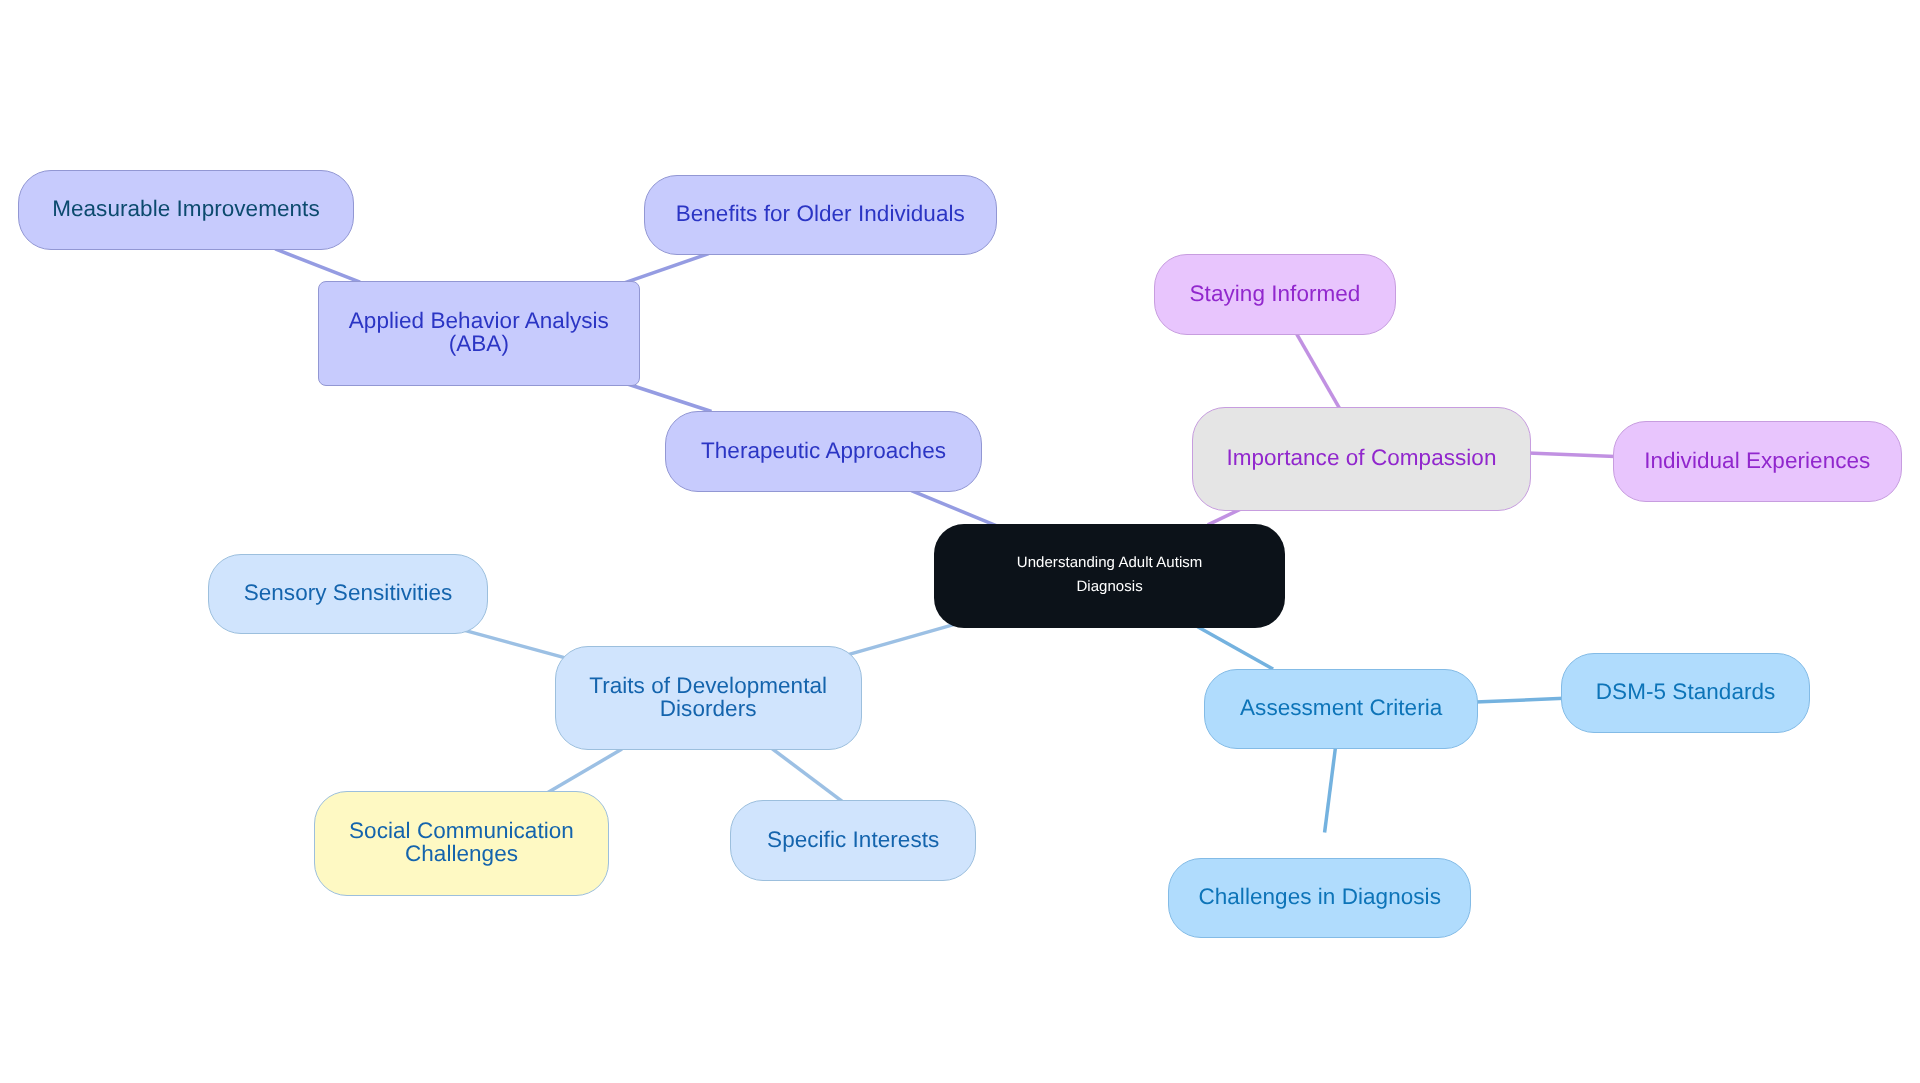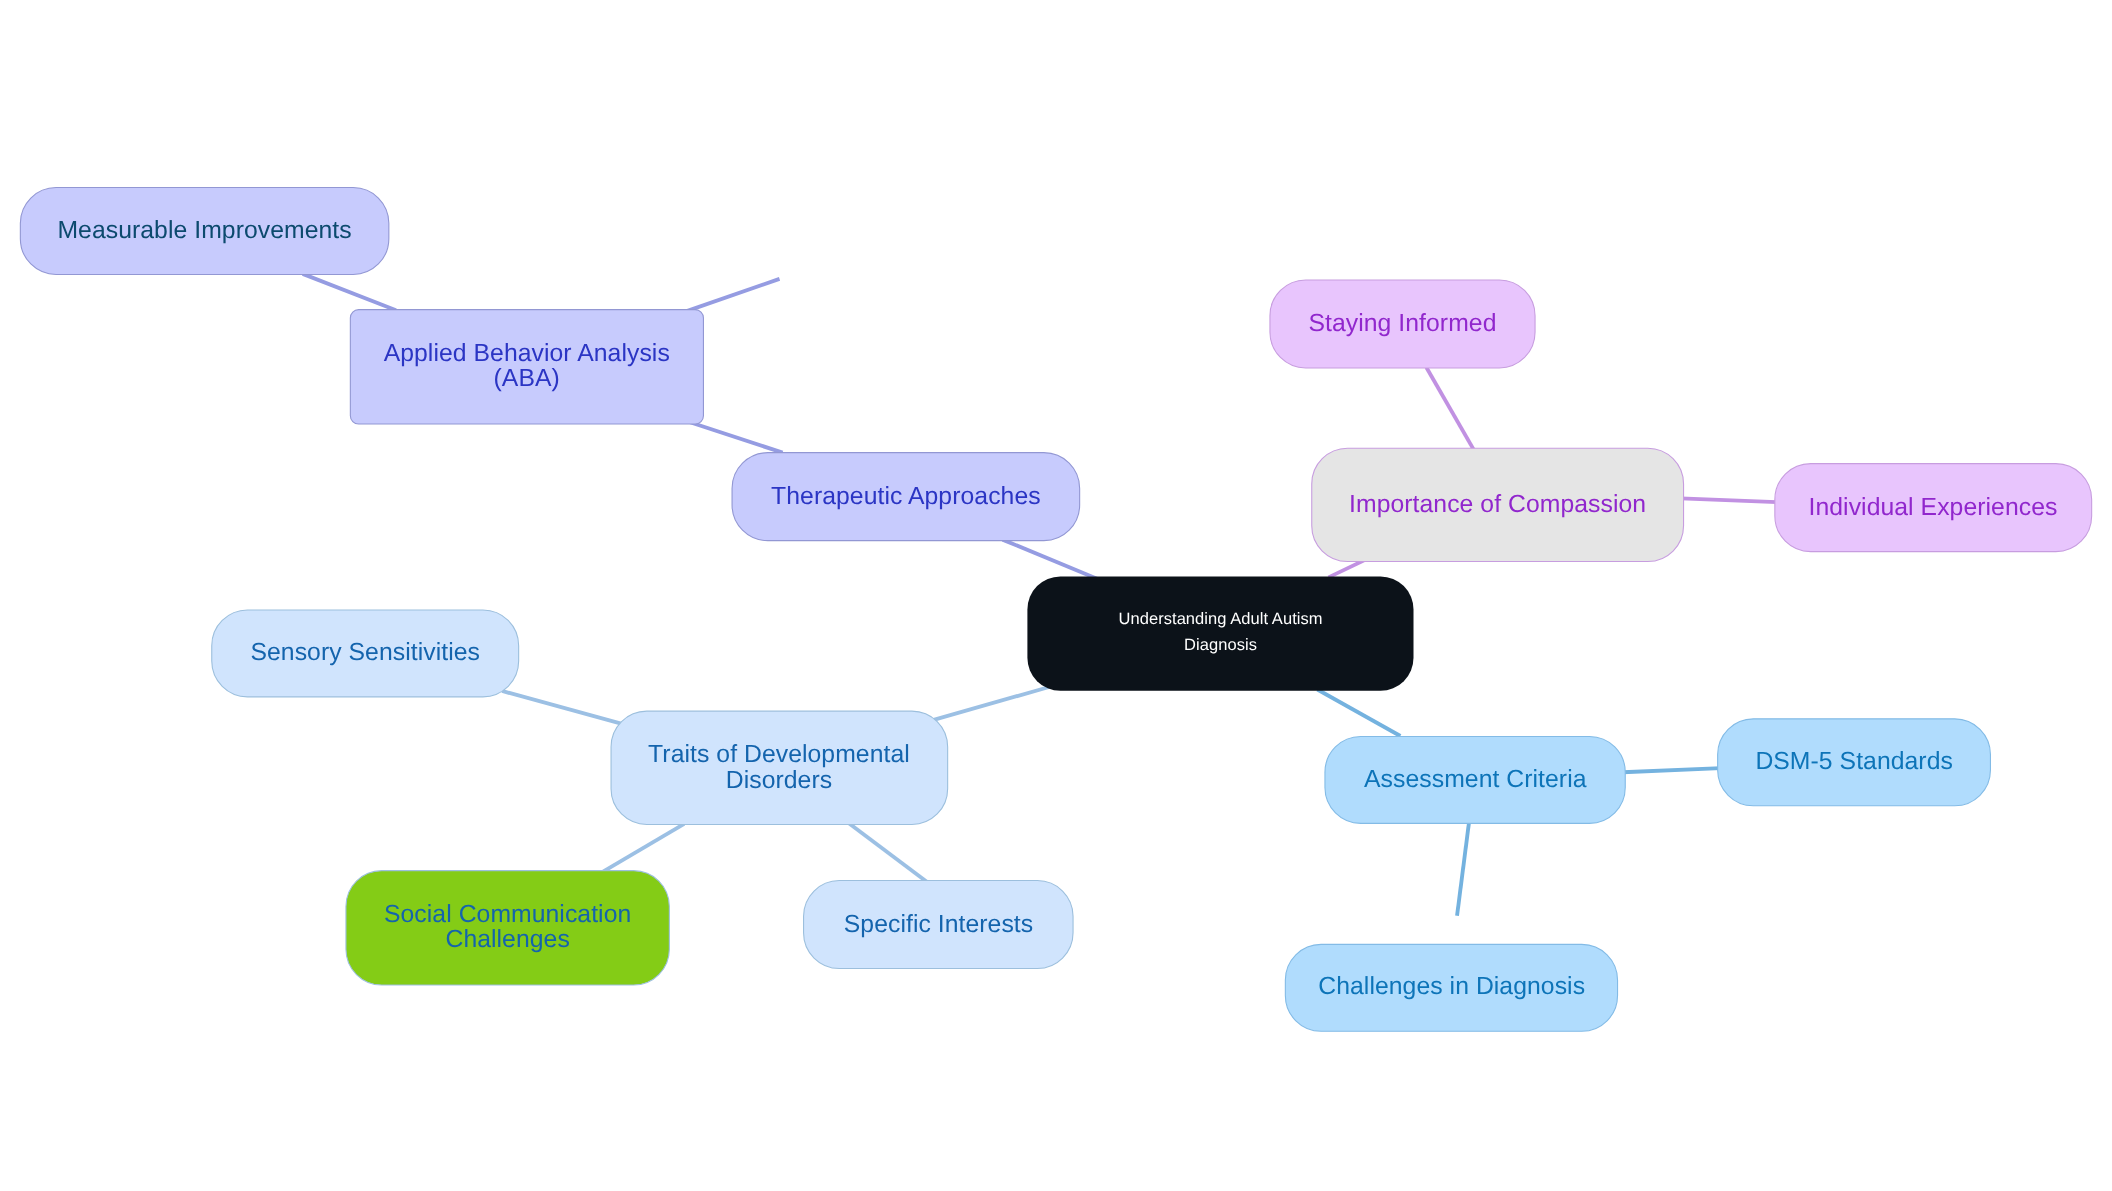--- a/index.html
+++ b/index.html
@@ -44,40 +44,43 @@
     <span class="node-label">Understanding Adult Autism
 Diagnosis</span>
   </div>
   <div class="node" style="left: 17.75px; top: 169.55px; width: 336.4px; height: 80.7px; border-radius: 33px; background: rgb(199, 203, 253); color: #0c4a6e; border: 1.5px solid rgb(146, 151, 211);">
     <span class="node-label">Measurable Improvements</span>
   </div>
   <div class="node" style="left: 317.55px; top: 280.75px; width: 322.6px; height: 104.75px; border-radius: 8px; background: rgb(199, 203, 253); color: rgb(43, 53, 196); border: 1.5px solid rgb(146, 151, 211);">
     <span class="node-label">Applied Behavior Analysis
 (ABA)</span>
   </div>
+  <div class="node" style="left: 643.75px; top: 174.65px; width: 353px; height: 80.7px; border-radius: 33px; background: rgb(199, 203, 253); color: rgb(43, 53, 196); border: 1.5px solid rgb(146, 151, 211);">
+    <span class="node-label">Benefits for Older Individuals</span>
+  </div>
   <div class="node" style="left: 664.95px; top: 411.35px; width: 317.2px; height: 80.7px; border-radius: 33px; background: rgb(199, 203, 253); color: rgb(43, 53, 196); border: 1.5px solid rgb(146, 151, 211);">
     <span class="node-label">Therapeutic Approaches</span>
   </div>
   <div class="node" style="left: 1154.05px; top: 254.45px; width: 241.9px; height: 80.7px; border-radius: 33px; background: rgb(232, 197, 253); color: rgb(145, 39, 205); border: 1.5px solid rgb(199, 157, 223);">
     <span class="node-label">Staying Informed</span>
   </div>
   <div class="node" style="left: 1191.95px; top: 406.75px; width: 339px; height: 104px; border-radius: 33px; background: #e5e5e5; color: rgb(145, 39, 205); border: 1.5px solid rgb(199, 157, 223);">
     <span class="node-label">Importance of Compassion</span>
   </div>
   <div class="node" style="left: 1612.5px; top: 421px; width: 289.5px; height: 80.7px; border-radius: 33px; background: rgb(232, 197, 253); color: rgb(145, 39, 205); border: 1.5px solid rgb(199, 157, 223);">
     <span class="node-label">Individual Experiences</span>
   </div>
-  <div class="node" style="left: 192px; top: 553.65px; width: 280px; height: 80.7px; border-radius: 33px; background: rgb(208, 228, 253); color: rgb(20, 100, 173); border: 1.5px solid rgb(156, 191, 221);">
+  <div class="node" style="left: 208px; top: 553.65px; width: 280px; height: 80.7px; border-radius: 33px; background: rgb(208, 228, 253); color: rgb(20, 100, 173); border: 1.5px solid rgb(156, 191, 221);">
     <span class="node-label">Sensory Sensitivities</span>
   </div>
   <div class="node" style="left: 554.65px; top: 645.85px; width: 307px; height: 104.6px; border-radius: 33px; background: rgb(208, 228, 253); color: rgb(20, 100, 173); border: 1.5px solid rgb(156, 191, 221);">
     <span class="node-label">Traits of Developmental
 Disorders</span>
   </div>
-  <div class="node" style="left: 314.3px; top: 790.9px; width: 294.4px; height: 104.95px; border-radius: 33px; background: #84cc16; color: rgb(20, 100, 173); border: 1.5px solid rgb(156, 191, 221);">
+  <div class="node" style="left: 314.3px; top: 790.9px; width: 294.4px; height: 104.95px; border-radius: 33px; background: #fef9c3; color: rgb(20, 100, 173); border: 1.5px solid rgb(156, 191, 221);">
     <span class="node-label">Social Communication
 Challenges</span>
   </div>
   <div class="node" style="left: 730px; top: 799.9px; width: 246.4px; height: 80.7px; border-radius: 33px; background: rgb(208, 228, 253); color: rgb(20, 100, 173); border: 1.5px solid rgb(156, 191, 221);">
     <span class="node-label">Specific Interests</span>
   </div>
   <div class="node" style="left: 1204.2px; top: 668.6px; width: 274px; height: 80px; border-radius: 33px; background: rgb(176, 220, 253); color: rgb(13, 116, 184); border: 1.5px solid rgb(131, 187, 230); justify-content: center;">
     <span class="node-label">Assessment Criteria</span>
   </div>
   <div class="node" style="left: 1561.4px; top: 652.8px; width: 248.4px; height: 79.8px; border-radius: 33px; background: rgb(176, 220, 253); color: rgb(13, 116, 184); border: 1.5px solid rgb(131, 187, 230);">

